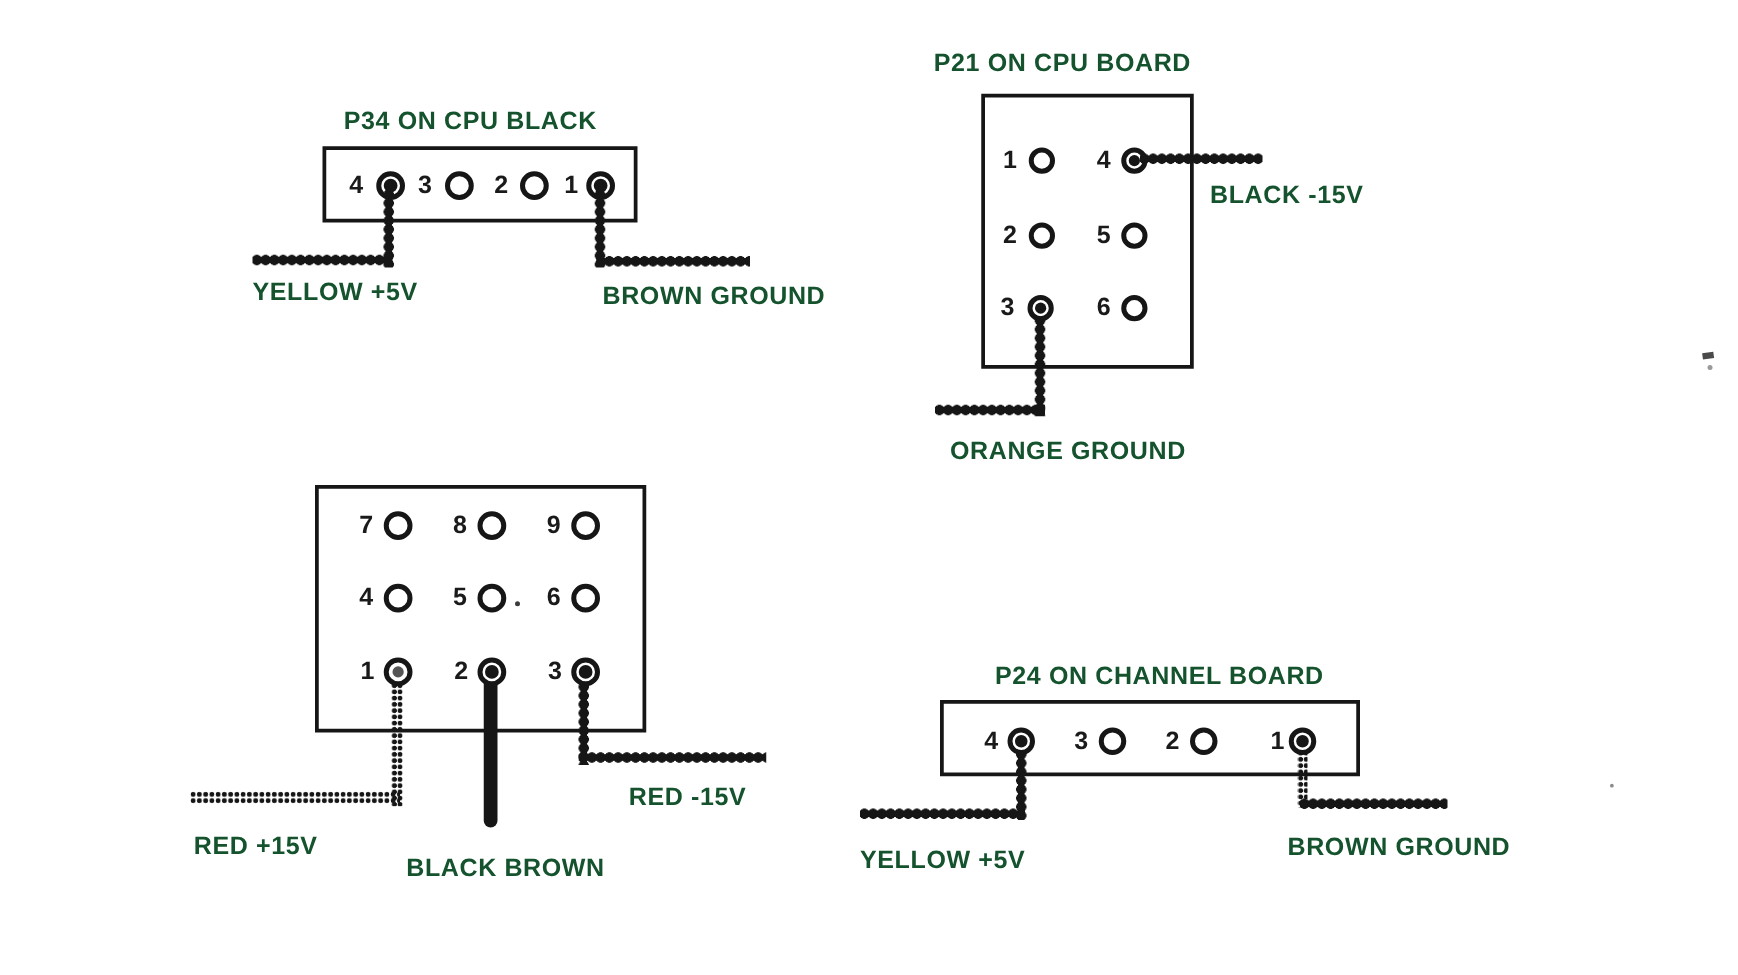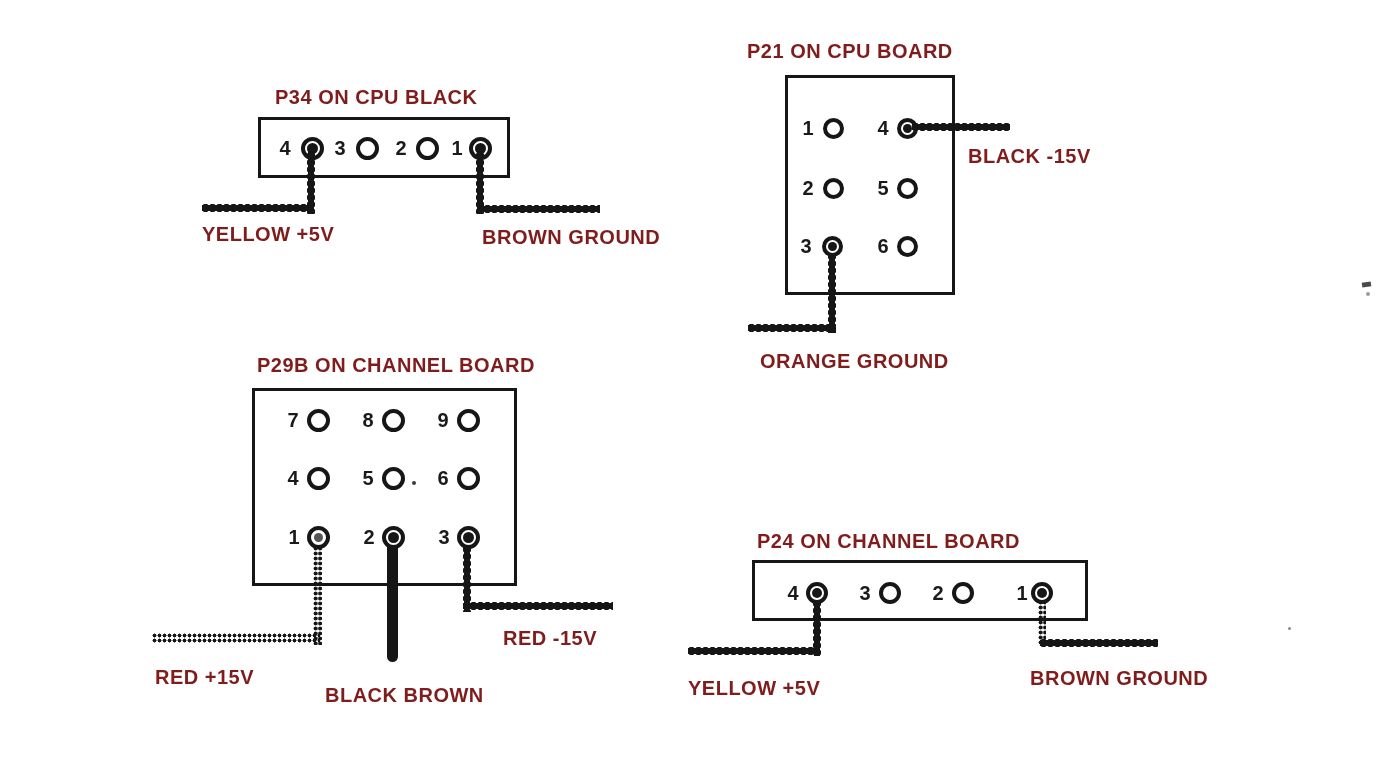--- a/index.html
+++ b/index.html
@@ -2,21 +2,21 @@
 <html><head>
 <meta charset="utf-8">
 <style>
   html,body{margin:0;padding:0;background:#ffffff;}
   .canvas{
     position:relative;width:1390px;height:780px;background:#ffffff;overflow:hidden;
     font-family:"Liberation Sans", sans-serif;color:#1a1a1a;
   }
   .t{
     position:absolute;font-weight:bold;font-size:20px;line-height:20px;
-    letter-spacing:0.5px;white-space:nowrap;color:#7f1d1d;
+    letter-spacing:0.5px;white-space:nowrap;color:#14532d;
   }
   .box{position:absolute;border:3px solid #161616;background:#ffffff;box-sizing:border-box;}
   .pin{
     position:absolute;box-sizing:border-box;border:4px solid #161616;border-radius:50%;
     background:#ffffff;
   }
   .pin.filled::after{
     content:"";position:absolute;left:2px;top:2px;right:2px;bottom:2px;
     background:#161616;border-radius:50%;
   }
@@ -95,21 +95,20 @@
   <span class="num" style="left:883px;top:246px">6</span>
   <div class="pin" style="left:897px;top:236px;width:21px;height:21px"></div>
 
   <div class="wbh" style="left:912px;top:122px;width:98px"></div>
   <div class="t" style="left:968px;top:146px">BLACK -15V</div>
 
   <div class="wbv" style="left:827px;top:253px;height:80px"></div>
   <div class="wbh" style="left:748px;top:323px;width:88px"></div>
   <div class="t" style="left:760px;top:351px">ORANGE GROUND</div>
 
-  <div class="t" style="left:257px;top:355px">P29B ON CHANNEL BOARD</div>
   <div class="box" style="left:252px;top:388px;width:265px;height:198px"></div>
 
   <span class="num" style="left:293px;top:420px">7</span>
   <div class="pin" style="left:307px;top:409px;width:23px;height:23px"></div>
   <span class="num" style="left:368px;top:420px">8</span>
   <div class="pin" style="left:382px;top:409px;width:23px;height:23px"></div>
   <span class="num" style="left:443px;top:420px">9</span>
   <div class="pin" style="left:457px;top:409px;width:23px;height:23px"></div>
 
   <span class="num" style="left:293px;top:478px">4</span>
@@ -130,21 +129,21 @@
   <div class="wdh" style="left:152px;top:633px;width:168px"></div>
   <div class="t" style="left:155px;top:667px">RED +15V</div>
 
   <div class="wsolid" style="left:387px;top:546px;width:11px;height:116px"></div>
   <div class="t" style="left:325px;top:685px">BLACK BROWN</div>
 
   <div class="wbv" style="left:462px;top:546px;height:66px"></div>
   <div class="wbh" style="left:463px;top:601px;width:150px"></div>
   <div class="t" style="left:503px;top:628px">RED -15V</div>
 
-  <div class="t" style="left:757px;top:531px">P24 ON CHANNEL BOARD</div>
+  <div class="t" style="left:796px;top:531px">P24 ON CHANNEL BOARD</div>
   <div class="box" style="left:752px;top:560px;width:336px;height:61px"></div>
 
   <span class="num" style="left:793px;top:593px">4</span>
   <div class="pin filled" style="left:806px;top:582px;width:22px;height:22px"></div>
   <span class="num" style="left:865px;top:593px">3</span>
   <div class="pin" style="left:879px;top:582px;width:22px;height:22px"></div>
   <span class="num" style="left:938px;top:593px">2</span>
   <div class="pin" style="left:952px;top:582px;width:22px;height:22px"></div>
   <span class="num" style="left:1022px;top:593px">1</span>
   <div class="pin filled" style="left:1031px;top:582px;width:22px;height:22px"></div>

